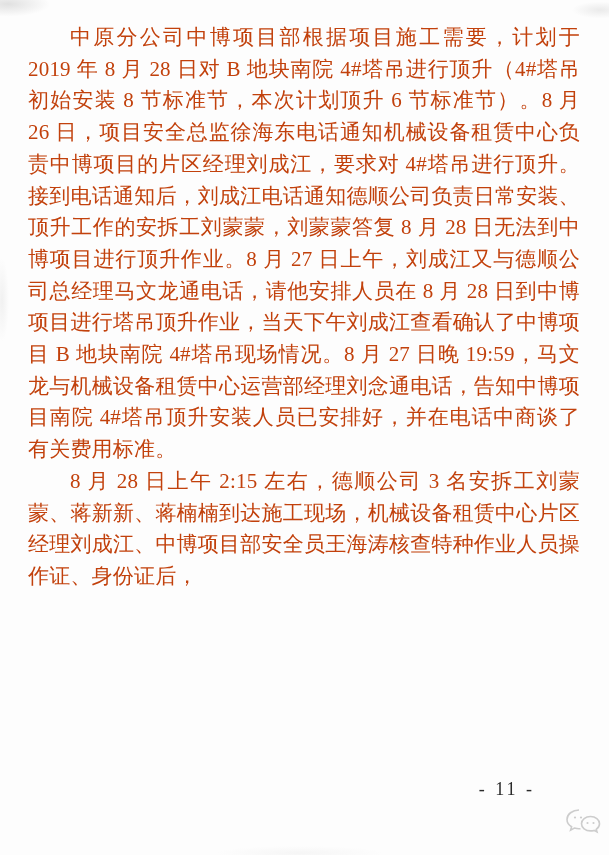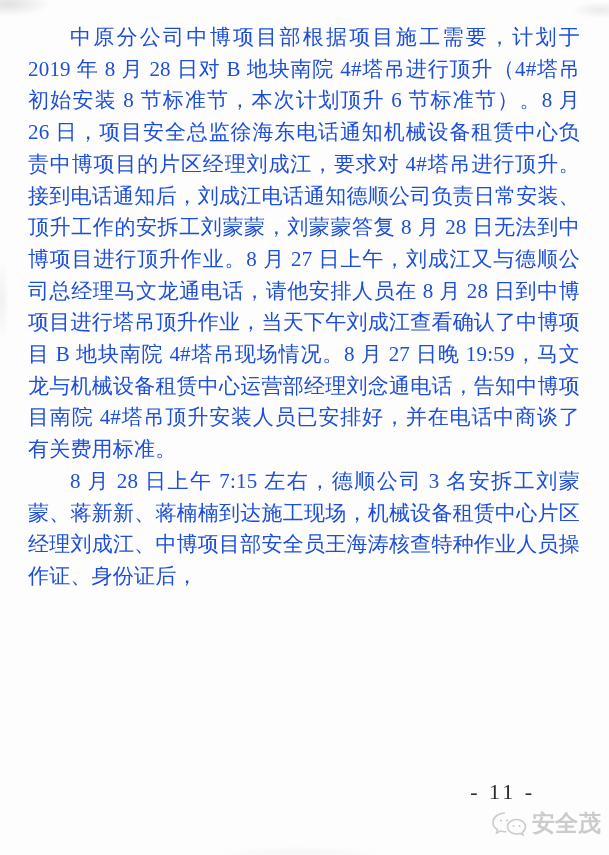--- a/index.html
+++ b/index.html
@@ -23,36 +23,36 @@
       radial-gradient(60px 18px at 8px 4px, rgba(150,150,150,0.28), rgba(150,150,150,0) 70%),
       radial-gradient(40px 12px at 600px 10px, rgba(160,160,160,0.20), rgba(160,160,160,0) 70%),
       radial-gradient(10px 60px at 2px 300px, rgba(170,170,170,0.15), rgba(170,170,170,0) 70%),
       radial-gradient(120px 10px at 300px 853px, rgba(180,180,180,0.10), rgba(180,180,180,0) 70%);
   }
   .doc-body {
     position: absolute;
     left: 28px;
     top: 22px;
     width: 552px;
-    color: #1d4ed8;
+    color: #c2410c;
   }
   .para {
     margin: 0;
     font-size: 21px;
     line-height: 31.7px;
     text-align: justify;
     text-indent: 2em;
     word-break: break-word;
     letter-spacing: 0.2px;
   }
   .page-number {
     position: absolute;
     top: 779px;
     right: 74px;
-    font-size: 22px;
+    font-size: 18px;
     letter-spacing: 3px;
     color: #2a2a2a;
   }
   .watermark {
     position: absolute;
     top: 808px;
     right: 8px;
     display: flex;
     align-items: center;
     gap: 5px;
@@ -65,32 +65,31 @@
     display: block;
   }
 </style>
 </head>
 <body>
 
 <div class="scan-artifacts"></div>
 
 <div class="doc-body">
     <p class="para">中原分公司中博项目部根据项目施工需要，计划于 2019 年 8 月 28 日对 B 地块南院 4#塔吊进行顶升（4#塔吊初始安装 8 节标准节，本次计划顶升 6 节标准节）。8 月 26 日，项目安全总监徐海东电话通知机械设备租赁中心负责中博项目的片区经理刘成江，要求对 4#塔吊进行顶升。接到电话通知后，刘成江电话通知德顺公司负责日常安装、顶升工作的安拆工刘蒙蒙，刘蒙蒙答复 8 月 28 日无法到中博项目进行顶升作业。8 月 27 日上午，刘成江又与德顺公司总经理马文龙通电话，请他安排人员在 8 月 28 日到中博项目进行塔吊顶升作业，当天下午刘成江查看确认了中博项目 B 地块南院 4#塔吊现场情况。8 月 27 日晚 19:59，马文龙与机械设备租赁中心运营部经理刘念通电话，告知中博项目南院 4#塔吊顶升安装人员已安排好，并在电话中商谈了有关费用标准。</p>
-    <p class="para">8 月 28 日上午 7:15 左右，德顺公司 3 名安拆工刘蒙蒙、蒋新新、蒋楠楠到达施工现场，机械设备租赁中心片区经理刘成江、中博项目部安全员王海涛核查特种作业人员操作证、身份证后，</p>
+    <p class="para">8 月 28 日上午 2:15 左右，德顺公司 3 名安拆工刘蒙蒙、蒋新新、蒋楠楠到达施工现场，机械设备租赁中心片区经理刘成江、中博项目部安全员王海涛核查特种作业人员操作证、身份证后，</p>
   </div>
 
 <div class="page-number">- 11 -</div>
 
 <div class="watermark">
   <span>
     <svg width="36" height="26" viewBox="0 0 36 26" fill="none" xmlns="http://www.w3.org/2000/svg">
 
       <path d="M14 2 C7.4 2 2 6.2 2 11.4 c0 3 1.8 5.6 4.6 7.3 l-1 3.4 3.8-2 c1.4.4 3 .7 4.6.7 .5 0 1 0 1.5-.1" stroke="#cdcdcd" stroke-width="1.6" fill="#fdfdfd"></path>
       <circle cx="10" cy="9.5" r="1.1" fill="#cdcdcd"></circle>
       <circle cx="16" cy="9.5" r="1.1" fill="#cdcdcd"></circle>
 
       <path d="M25.5 8.5 c-5 0-9 3.2-9 7.2 0 4 4 7.2 9 7.2 1.2 0 2.4-.2 3.5-.5 l3 1.6-.8-2.7 c2-1.3 3.3-3.3 3.3-5.6 0-4-4-7.2-9-7.2z" stroke="#cdcdcd" stroke-width="1.6" fill="#fdfdfd"></path>
       <circle cx="22.5" cy="15" r="1.1" fill="#cdcdcd"></circle>
       <circle cx="28.5" cy="15" r="1.1" fill="#cdcdcd"></circle>
     </svg>
   </span>
-  <span>安全茂</span>
 </div>
 
 </body></html>

